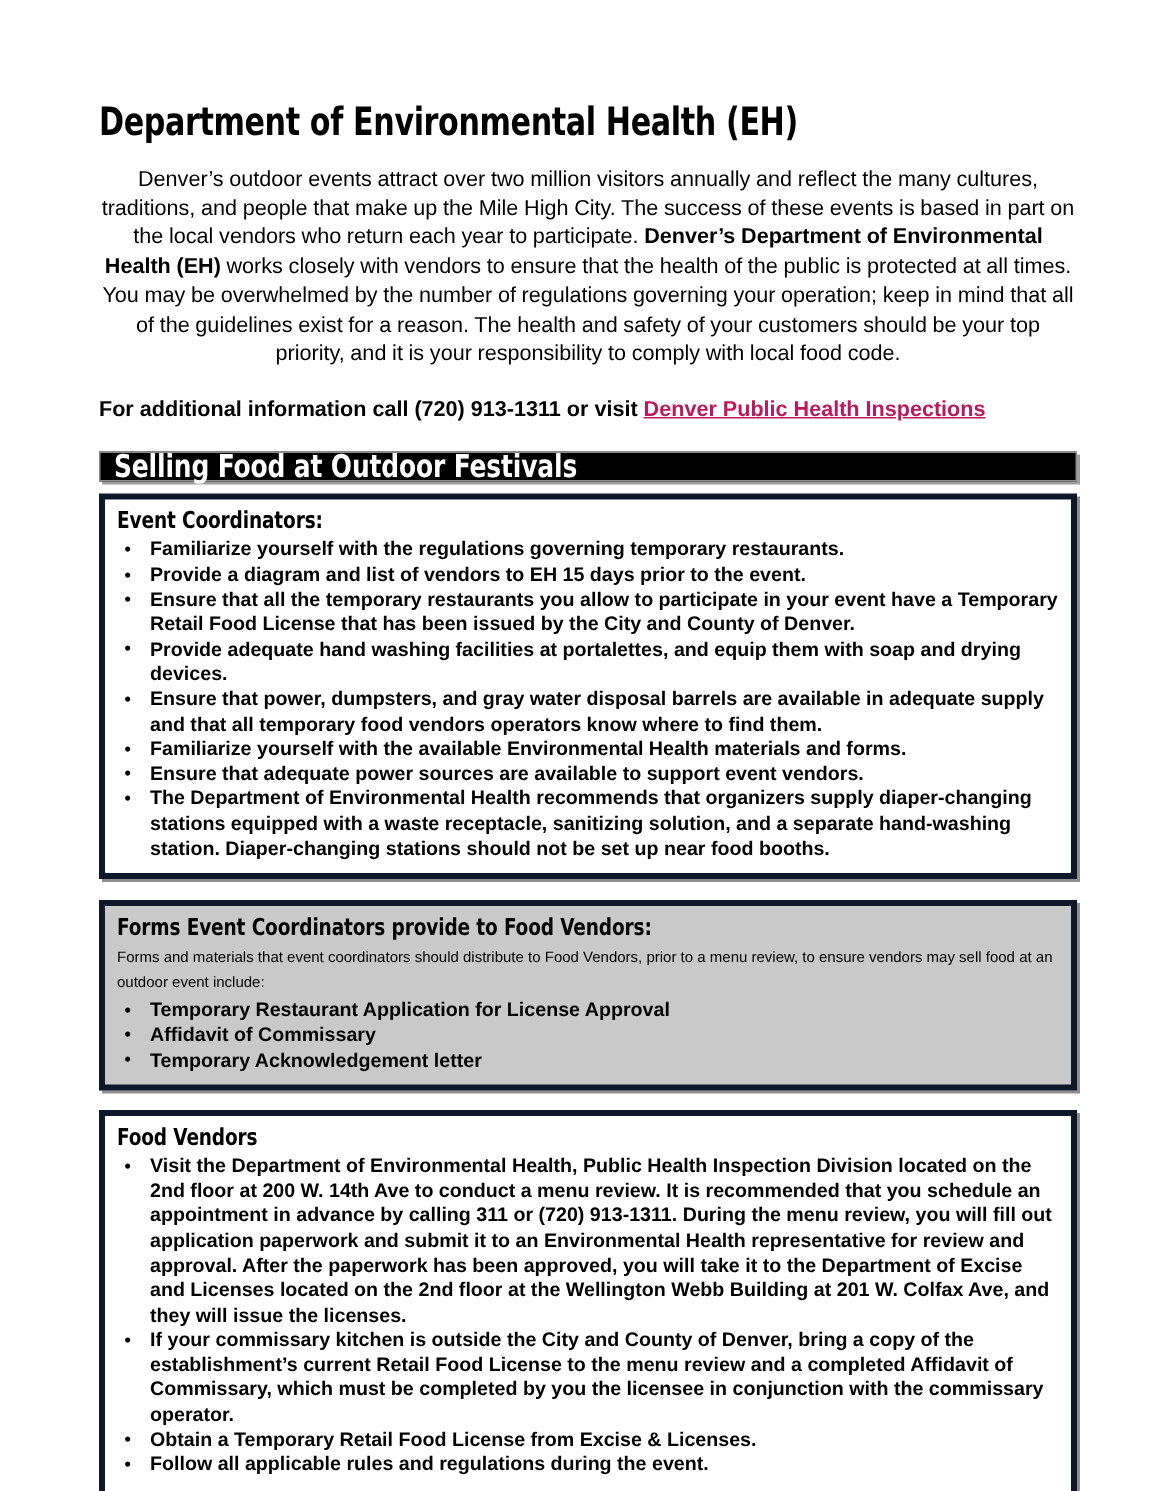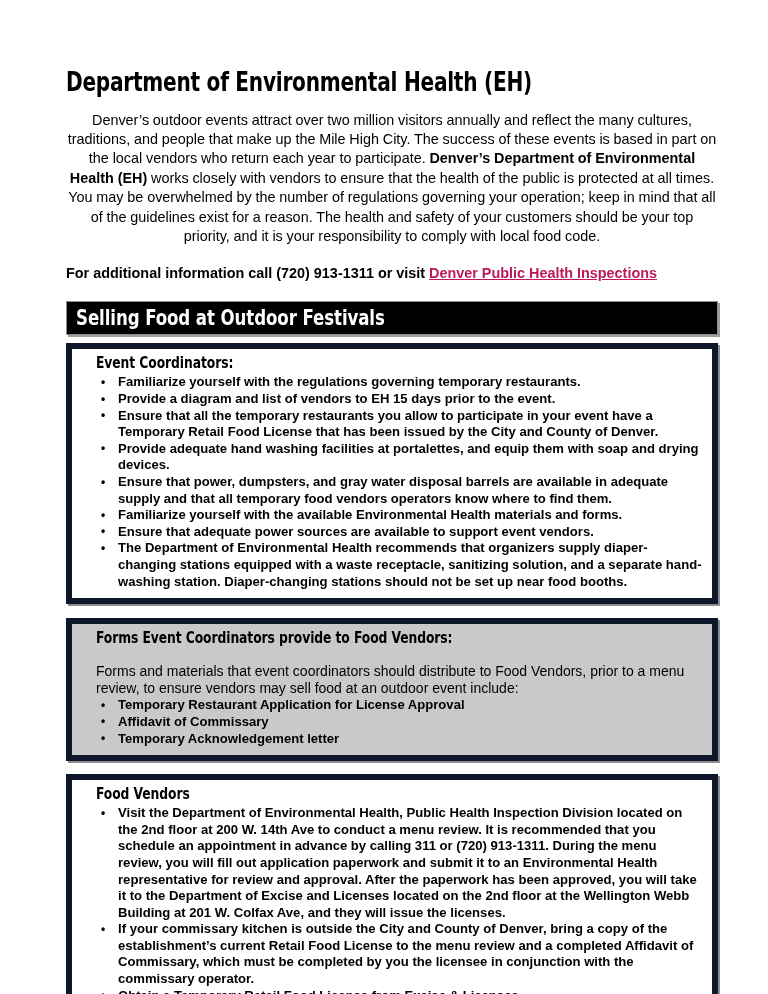--- a/index.html
+++ b/index.html
@@ -64,62 +64,62 @@
     text-decoration: underline;
     font-weight: bold;
   }
 
   
   .banner {
     margin-top: 18px;
     background: #000000;
     border: 1px solid #8d8d8d;
     box-shadow: 2px 2px 0 rgba(140,140,140,0.85);
-    height: 34px;
+    height: 20px;
     display: flex;
     align-items: center;
     padding: 0 0 0 9px;
     box-sizing: border-box;
   }
   .banner-text {
     color: #ffffff;
     font-family: "Liberation Sans Narrow", "DejaVu Sans Condensed", "Liberation Sans", sans-serif;
     font-weight: bold;
     font-size: 21px;
     transform: scaleX(0.88);
     transform-origin: left center;
     white-space: nowrap;
     letter-spacing: -0.1px;
   }
 
   
   .box {
-    border: 6px solid #0f172a;
+    border: 4px solid #0f172a;
     box-shadow: 2px 2px 0 rgba(130,130,130,0.9);
     box-sizing: border-box;
-    padding: 5px 8px 8px 24px;
+    padding: 5px 8px 8px 8px;
     background: #ffffff;
   }
   .box.gray { background: #c9c9c9; }
 
   .box-heading {
     font-family: "Liberation Sans Narrow", "DejaVu Sans Condensed", "Liberation Sans", sans-serif;
     font-weight: bold;
     font-size: 15.6px;
     transform: scaleX(0.88);
     transform-origin: left center;
     white-space: nowrap;
     margin: 0 0 2px 0;
     letter-spacing: -0.1px;
   }
 
   .box-para {
-    font-size: 14px;
+    font-size: 10px;
     line-height: 16.6px;
-    margin: 16px 0 1px 0;
+    margin: 4px 0 1px 0;
   }
 
   ul.bullets {
     list-style: none;
     margin: 0;
     padding: 0;
     font-weight: bold;
   }
   ul.bullets > li {
     position: relative;

